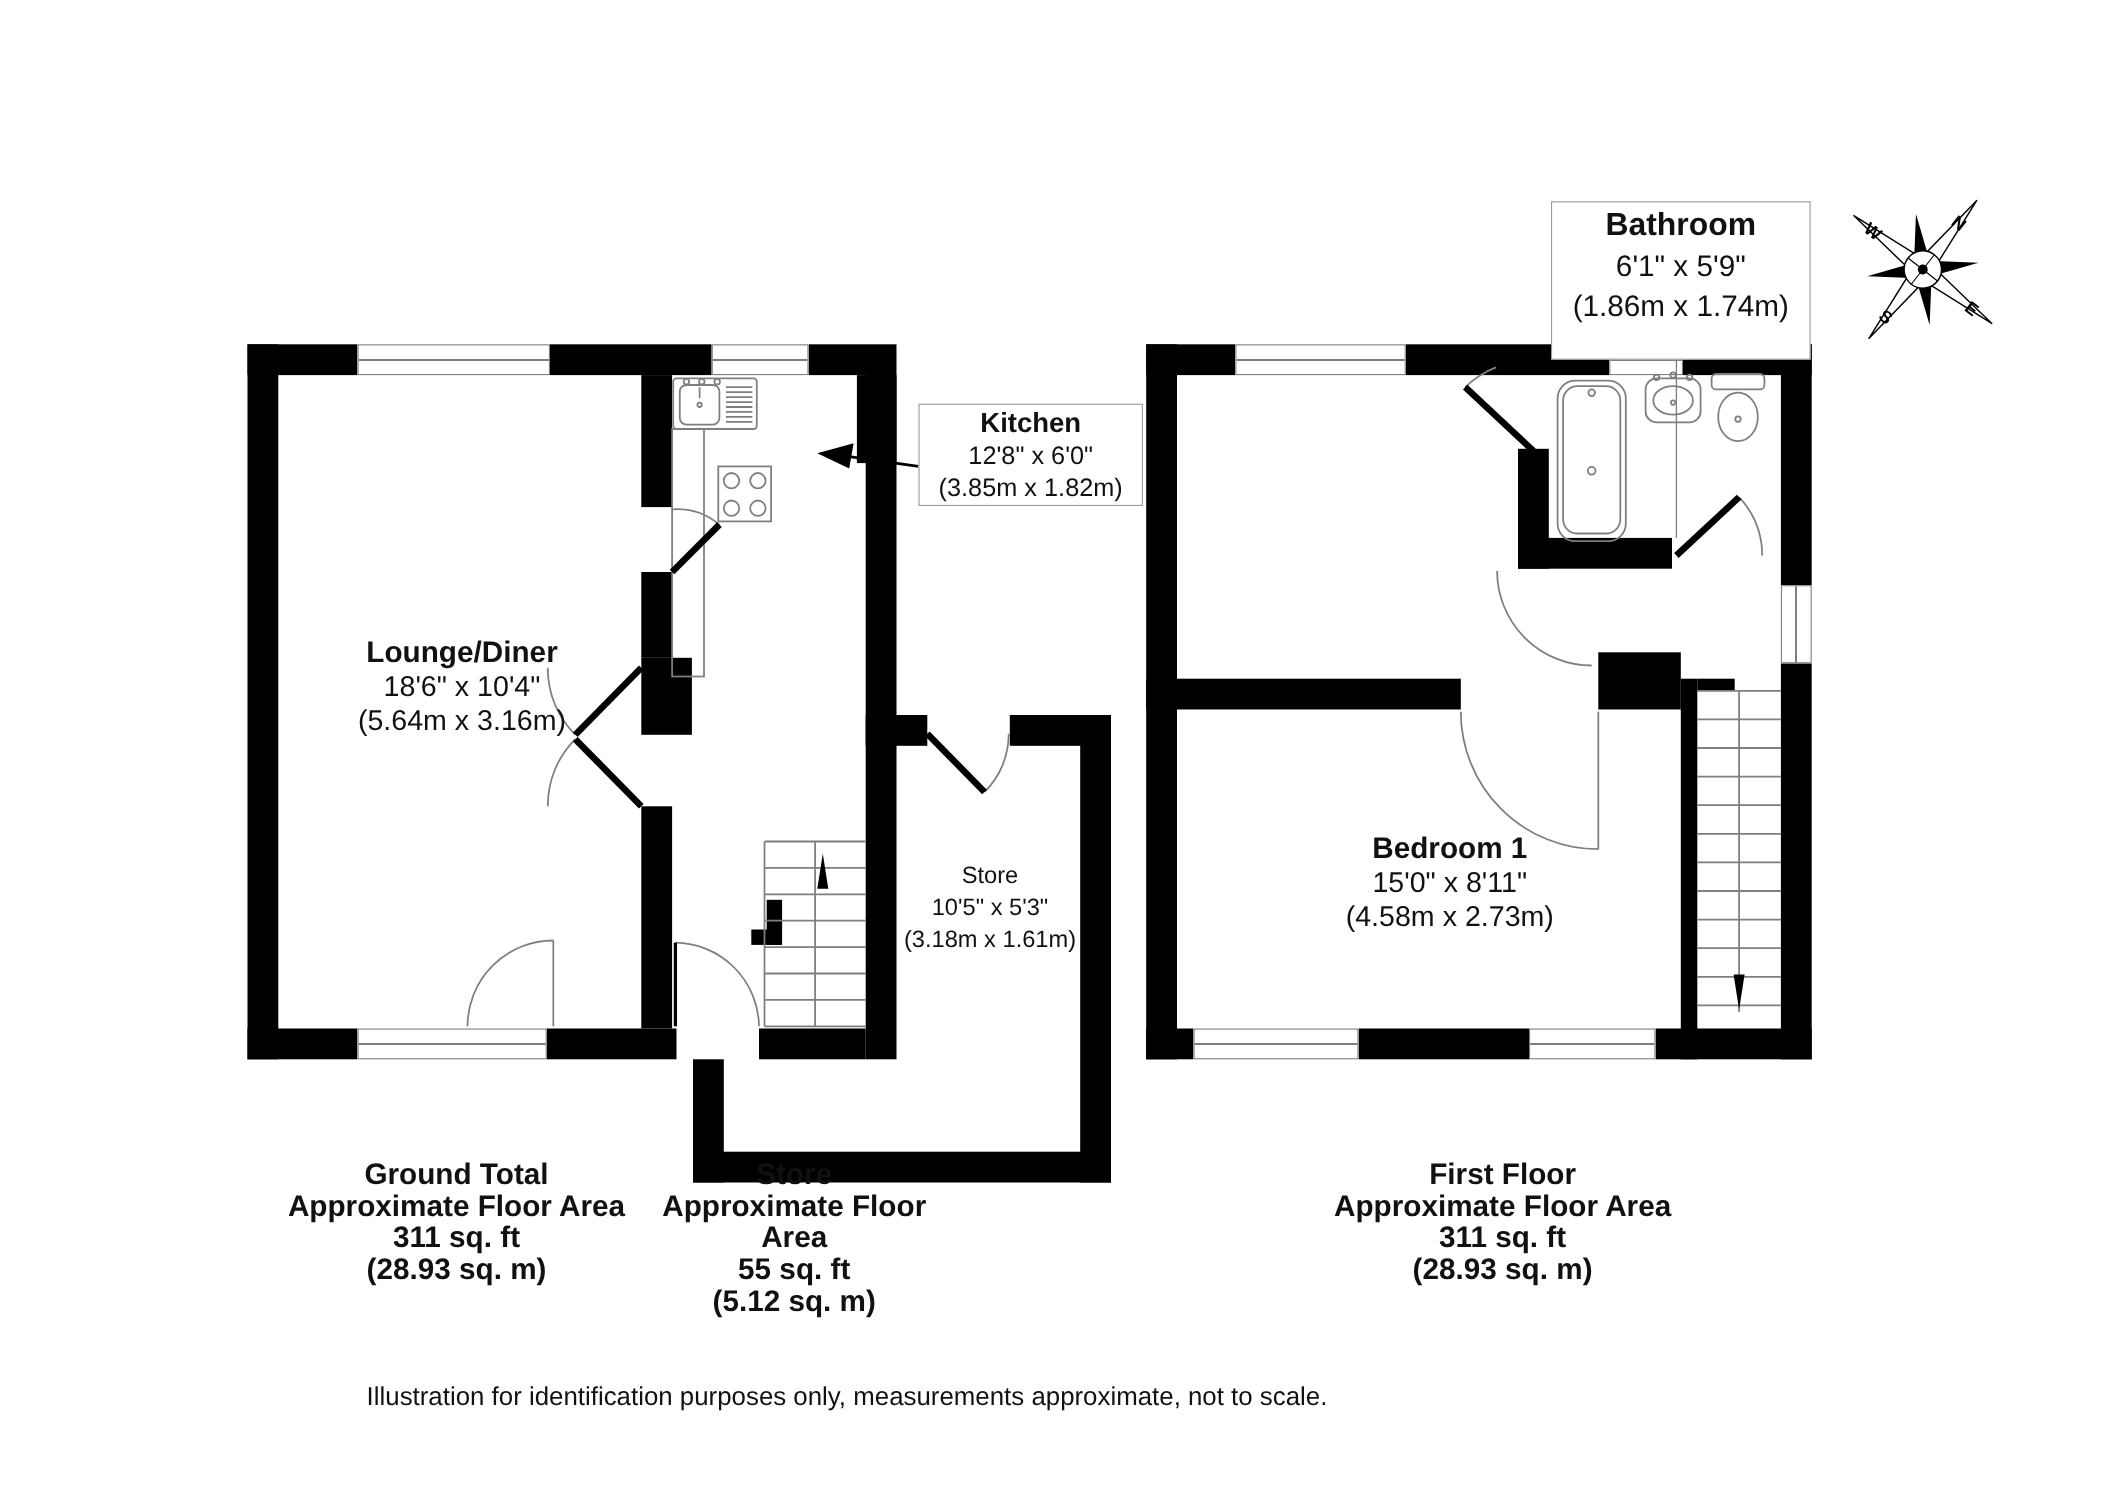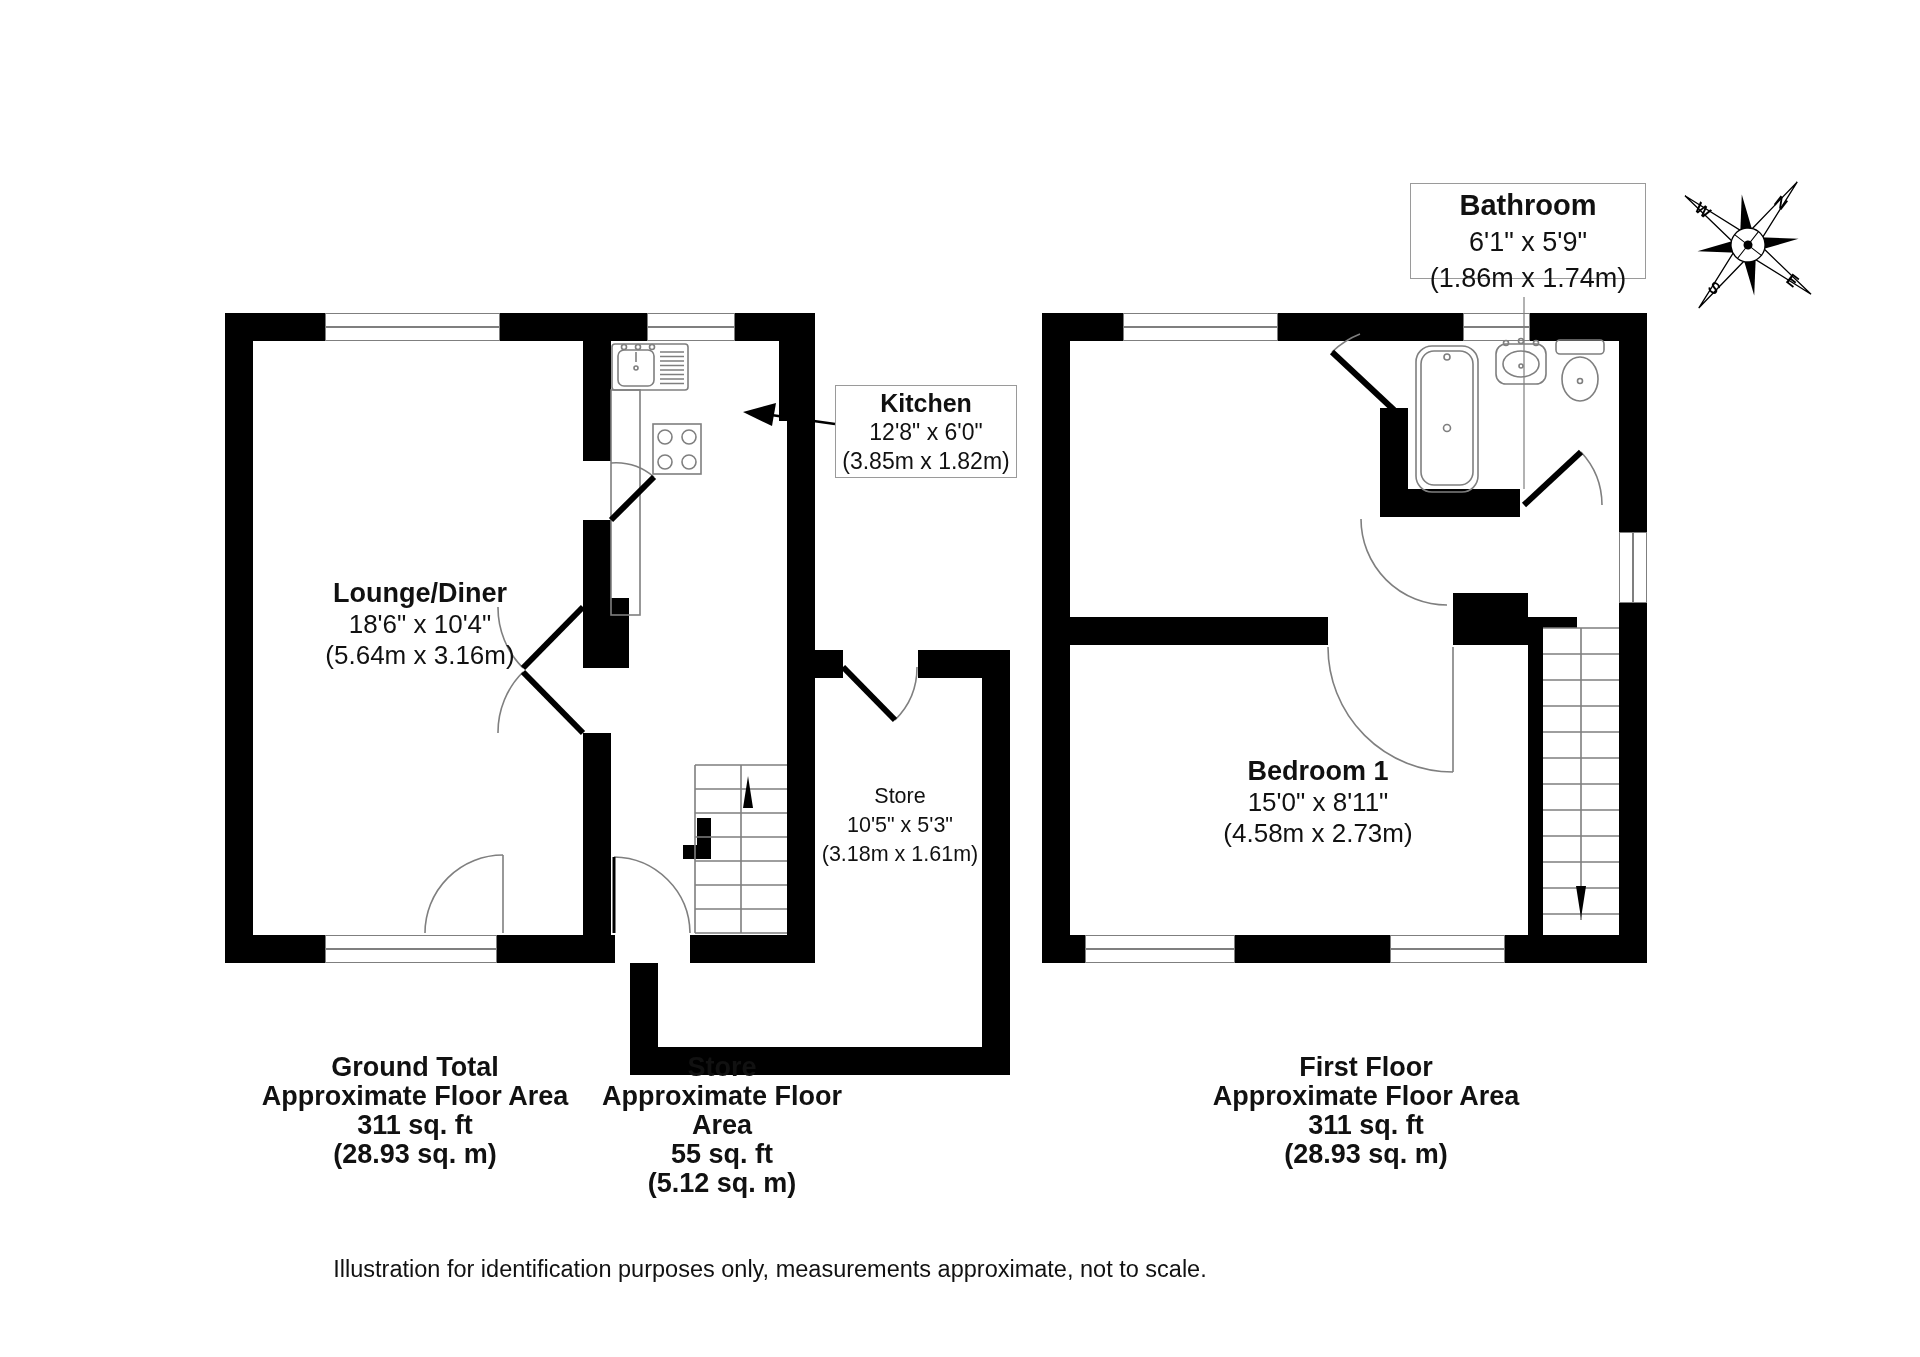--- a/index.html
+++ b/index.html
@@ -187,27 +187,27 @@
       </g>
     </g>
   </svg>
 
   <div class="lbl" style="left:250px;top:578px;width:340px;">
     <div class="name">Lounge/Diner</div>
     <div class="dim">18'6" x 10'4"</div>
     <div class="dim">(5.64m x 3.16m)</div>
   </div>
 
-  <div class="labelbox" id="kitchen-box" style="left:835px;top:385px;width:182px;height:93px;">
+  <div class="labelbox" id="kitchen-box" style="left:835px;top:367px;width:204px;height:93px;">
     <div class="name">Kitchen</div>
     <div class="dim">12'8" x 6'0"</div>
     <div class="dim">(3.85m x 1.82m)</div>
   </div>
 
-  <div class="labelbox" id="bathroom-box" style="left:1410px;top:183px;width:236px;height:96px;">
+  <div class="labelbox" id="bathroom-box" style="left:1410px;top:183px;width:236px;height:144px;">
     <div class="name">Bathroom</div>
     <div class="dim">6'1" x 5'9"</div>
     <div class="dim">(1.86m x 1.74m)</div>
   </div>
 
   <div class="storelbl" style="left:800px;top:782px;width:200px;">
     <div>Store</div>
     <div>10'5" x 5'3"</div>
     <div>(3.18m x 1.61m)</div>
   </div>

